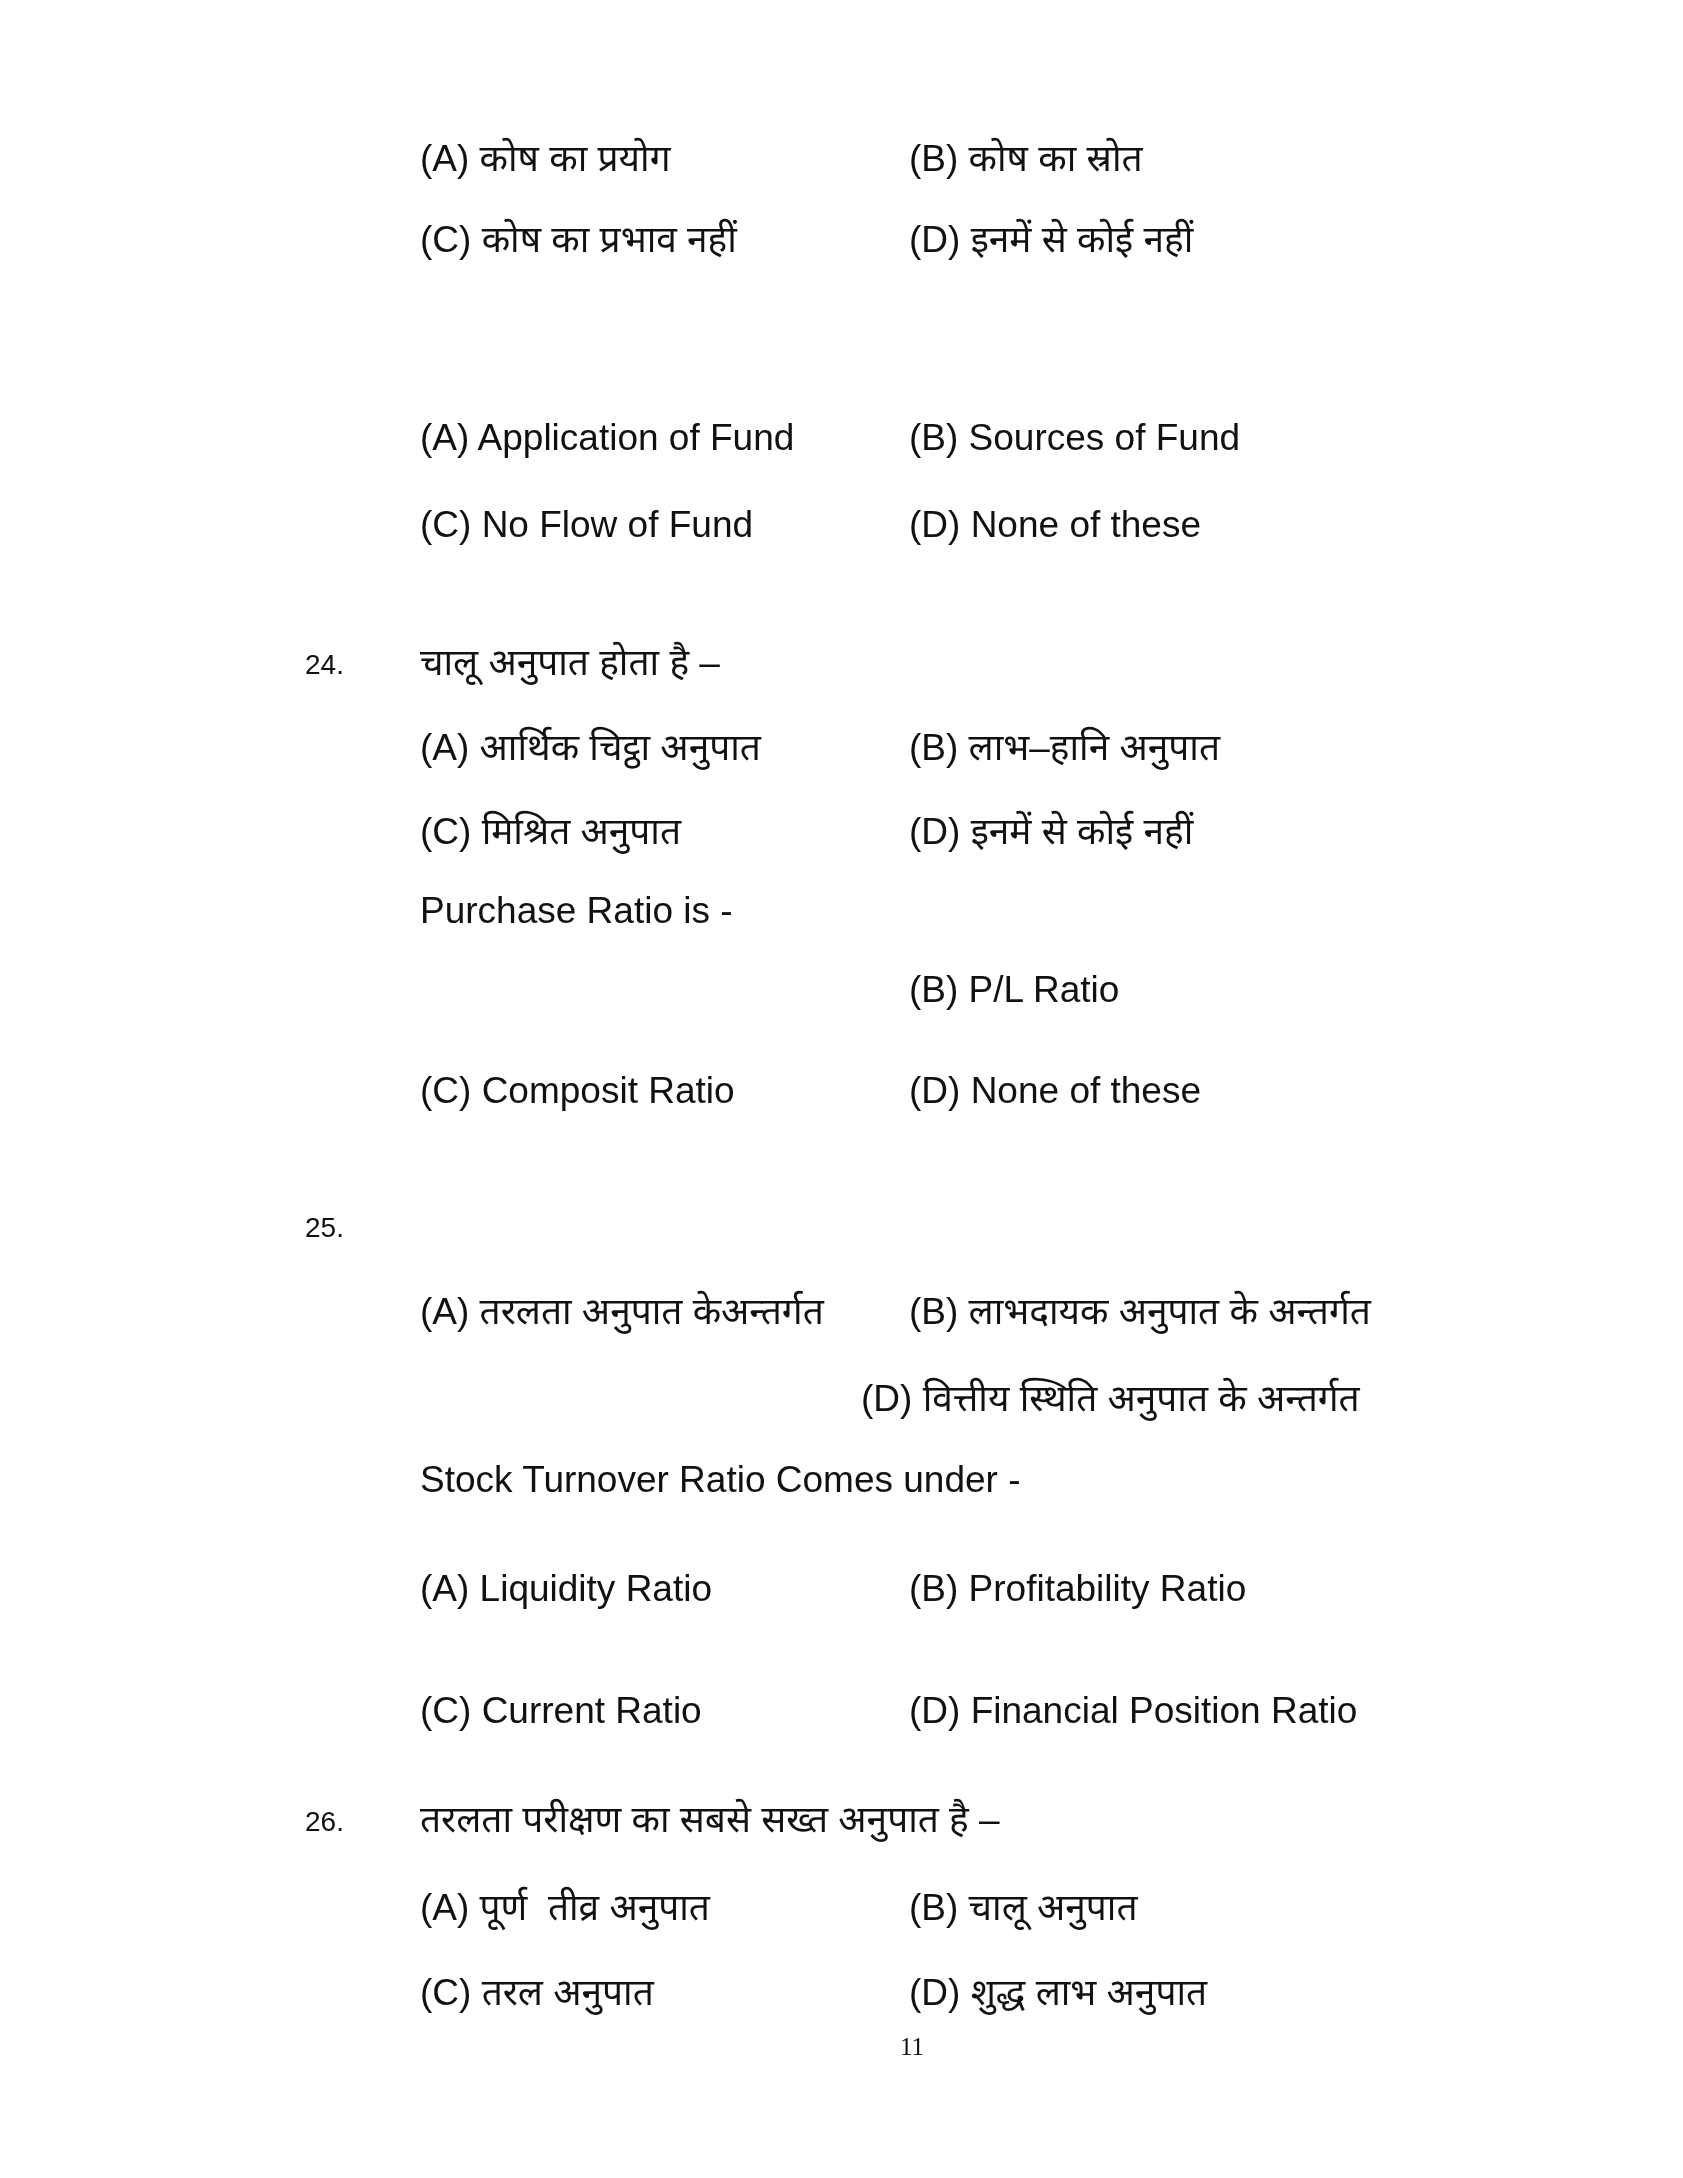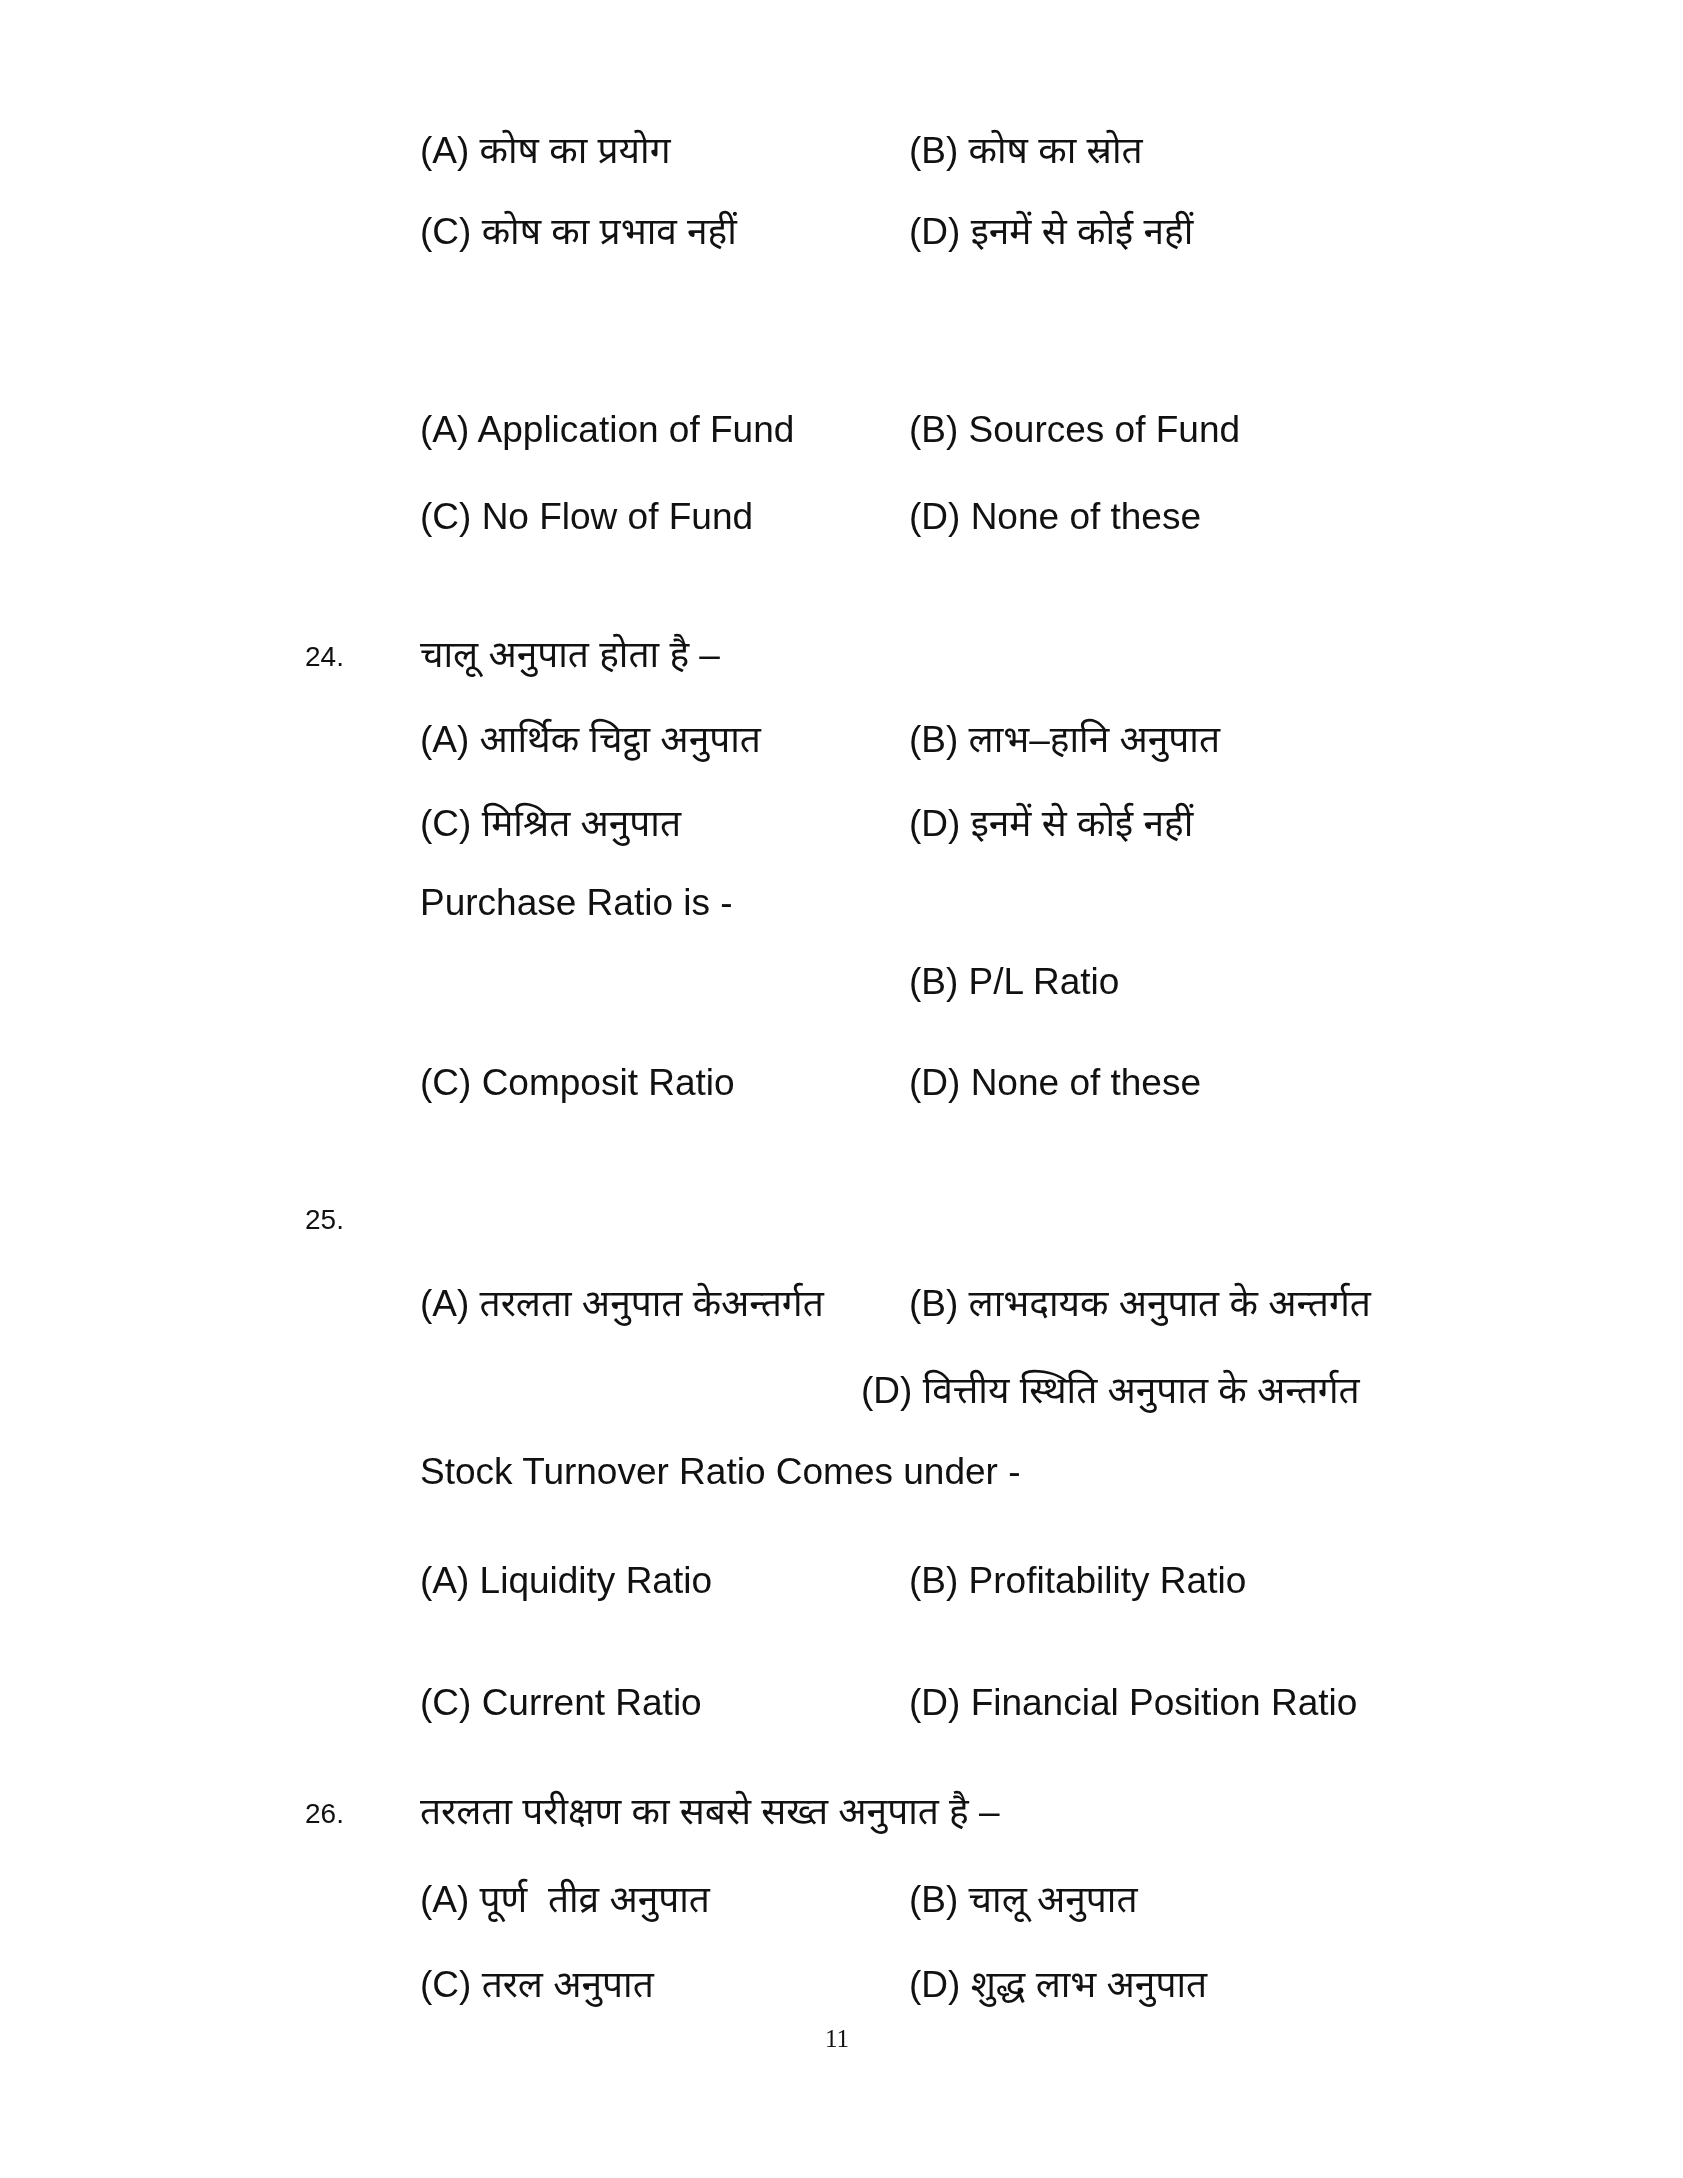--- a/index.html
+++ b/index.html
@@ -5,21 +5,21 @@
   html, body { margin: 0; padding: 0; }
   body {
     width: 1683px;
     height: 2178px;
     background: #ffffff;
     position: relative;
     overflow: hidden;
     color: #111111;
     font-family: "Liberation Sans", "DejaVu Sans", sans-serif;
   }
-  .page { position: absolute; left: 0; top: 4px; width: 1683px; height: 1772px; }
+  .page { position: absolute; left: 0; top: 12px; width: 1683px; height: 1772px; }
   .line {
     position: absolute;
     font-size: 37px;
     line-height: 37px;
     white-space: nowrap;
     letter-spacing: 0;
   }
   .col-left { left: 420px; }
   .col-right { left: 909px; }
   .qnum {
@@ -27,21 +27,21 @@
     left: 305px;
     font-size: 28px;
     line-height: 28px;
     white-space: nowrap;
     text-align: center;
   }
   .page-number {
     position: absolute;
     left: 825px;
     width: 99px;
-    text-align: left;
+    text-align: right;
     font-family: "Liberation Serif", "DejaVu Serif", serif;
     font-size: 25px;
     line-height: 25px;
   }
 </style>
 </head>
 <body>
 
 <div class="page">
 

